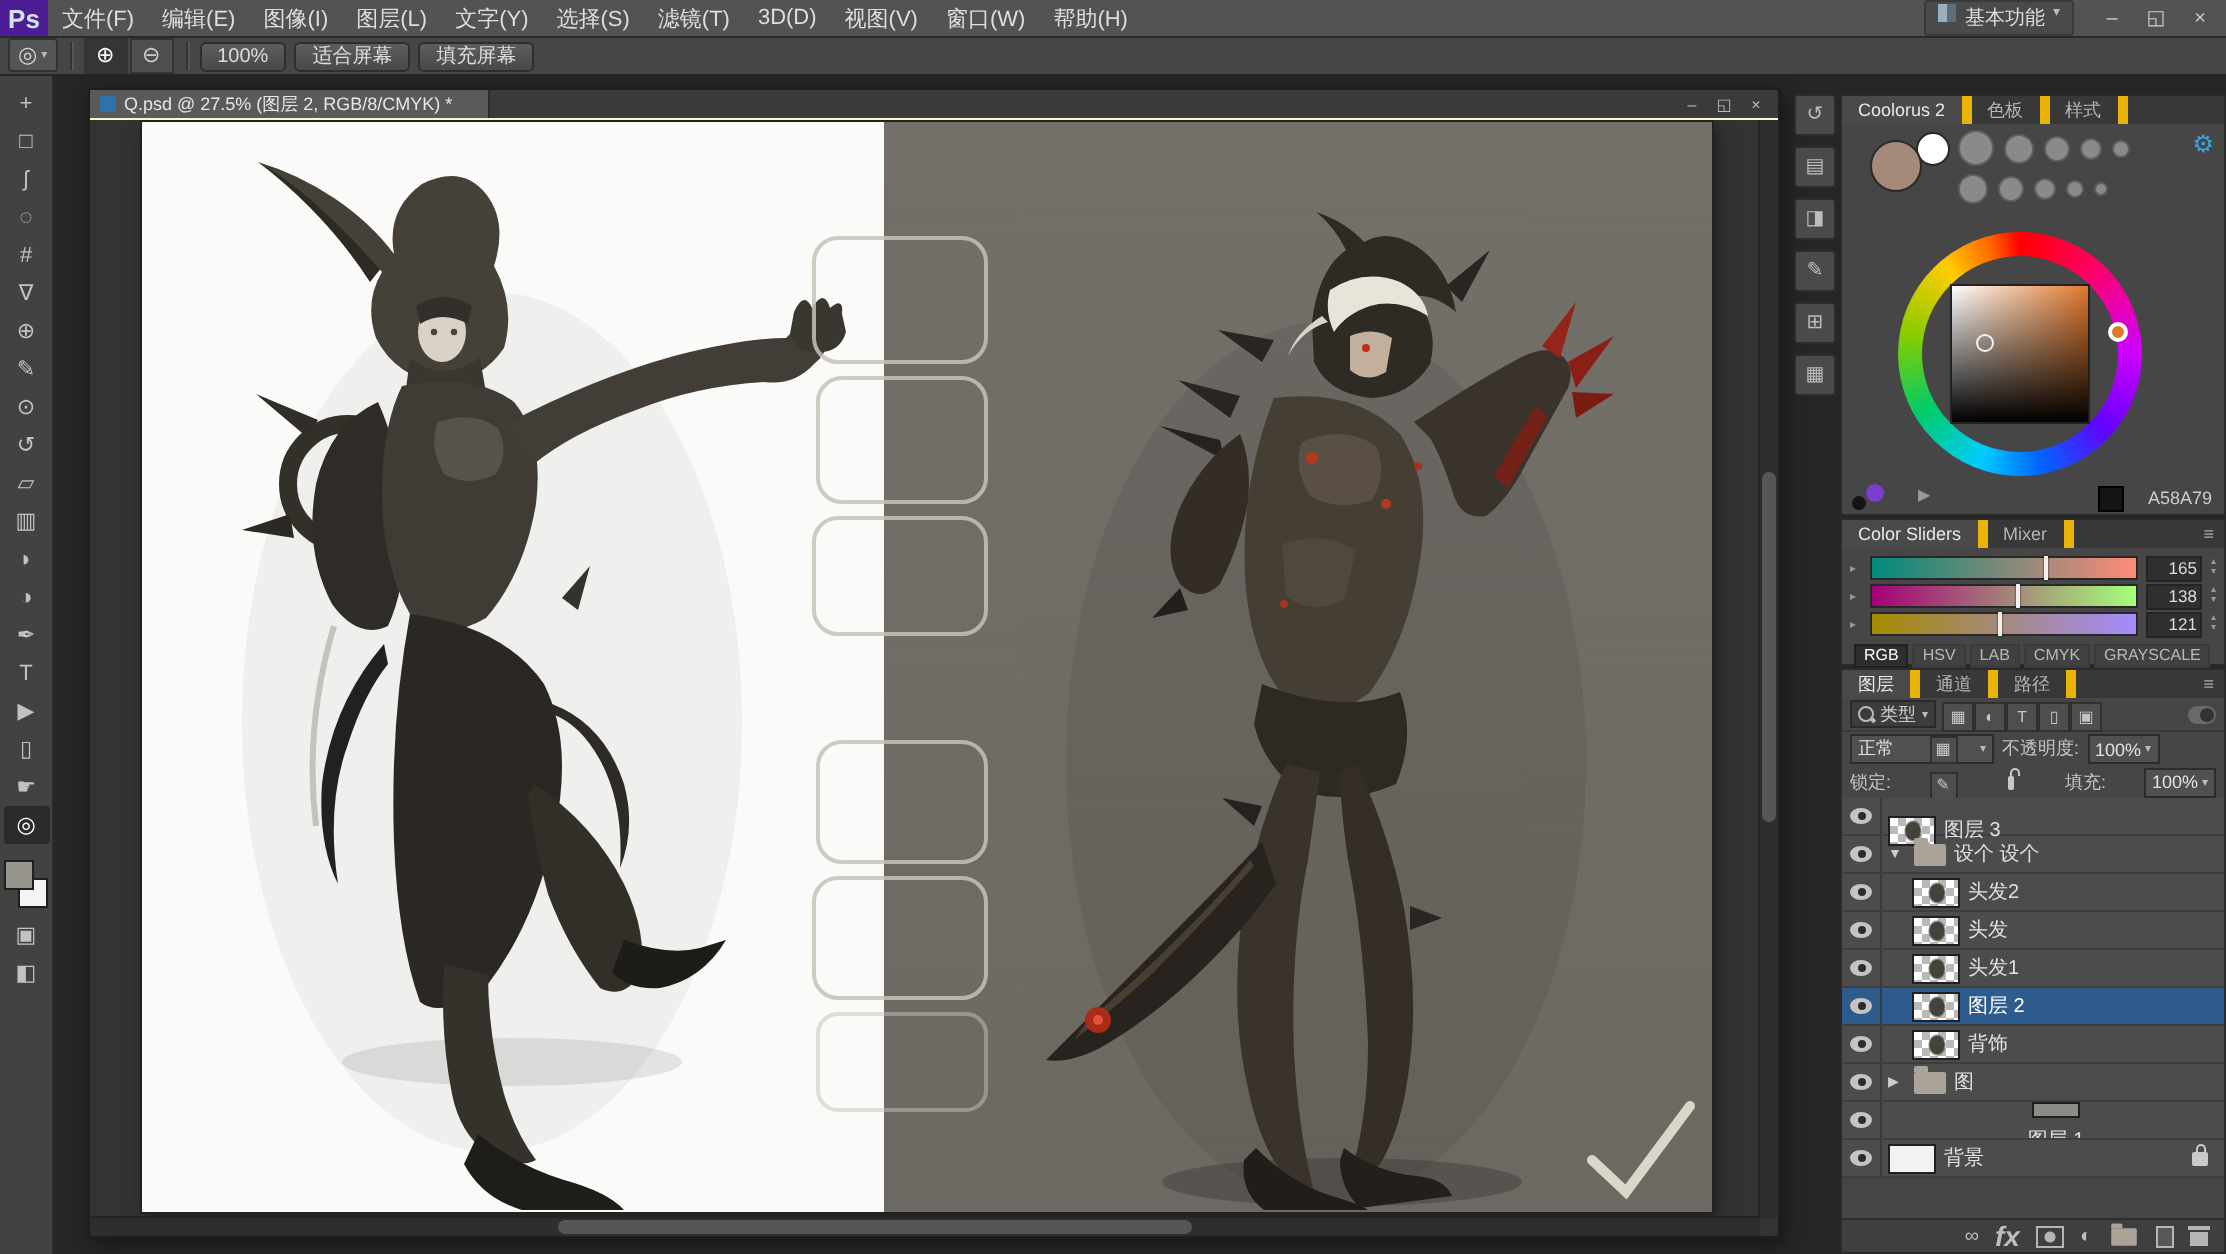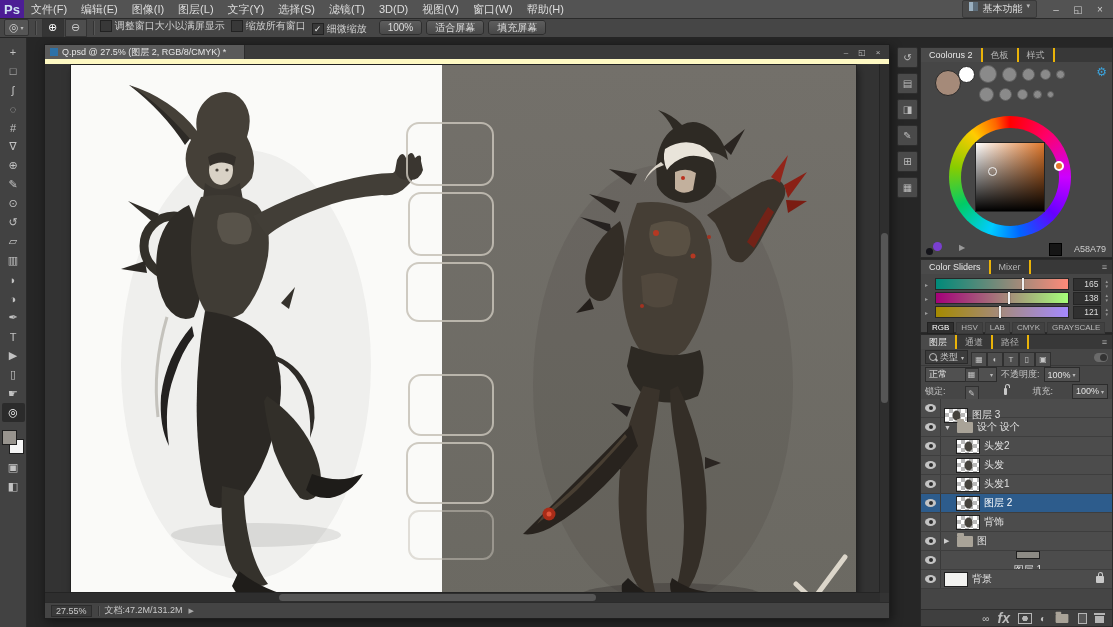--- a/index.html
+++ b/index.html
@@ -45,21 +45,21 @@
   .tool{width:23px;height:19px;display:flex;align-items:center;justify-content:center;
         font-size:11px;color:#c2c2c2}
   .tool.active{background:#2b2b2b;border-radius:2px;color:#fff}
   #fgbg{position:relative;width:22px;height:24px;margin:8px 0 4px}
   #bgsw{position:absolute;right:0;bottom:0;width:13px;height:13px;border:1px solid #1f1f1f}
   #fgsw{position:absolute;left:0;top:0;width:13px;height:13px;border:1px solid #1f1f1f}
   
   #docwin{position:absolute;left:44px;top:44px;width:846px;height:575px;background:#3c3c3c;
           border:1px solid #1e1e1e;box-sizing:border-box;display:flex;flex-direction:column;
           box-shadow:2px 3px 10px rgba(0,0,0,.45)}
-  #doctabbar{height:14px;background:#3a3a3a;display:flex;align-items:stretch;border-bottom:5px solid #fef9c3}
+  #doctabbar{height:14px;background:#3a3a3a;display:flex;align-items:stretch;border-bottom:1px solid #fef9c3}
   #doctab{display:flex;align-items:center;gap:4px;background:#5a5a5a;padding:0 18px 0 5px;
           font-size:9px;color:#e6e6e6;border-right:1px solid #2c2c2c;white-space:nowrap}
   #docicon{width:8px;height:8px;background:#2d72a8;display:inline-block}
   #docctl{margin-left:auto;display:flex;align-items:center;gap:2px;padding-right:4px}
   .docctl-btn{width:14px;text-align:center;font-size:8px;color:#bbb}
   #canvasarea{flex:1;position:relative;background:#333;overflow:hidden}
   #canvas{position:absolute;left:26px;top:1px;width:785px;height:545px;
           box-shadow:0 0 0 1px #222,2px 3px 8px rgba(0,0,0,.5)}
   #canvas svg{display:block}
   #vscroll{position:absolute;right:0;top:0;width:9px;bottom:9px;background:#2e2e2e;border-left:1px solid #242424}
@@ -74,21 +74,21 @@
   
   #panelstrip{position:absolute;left:896px;top:47px;width:23px;display:flex;flex-direction:column;
               gap:5px;align-items:center;z-index:4}
   .strip-ic{width:19px;height:19px;background:#4a4a4a;border:1px solid #2d2d2d;border-radius:2px;
             display:flex;align-items:center;justify-content:center;font-size:10px;color:#bdbdbd}
   
   #rightcol{position:absolute;left:920px;top:47px;width:193px;height:580px;display:flex;
             flex-direction:column;gap:1px;z-index:4}
   .panel{background:#464646;border:1px solid #2a2a2a;box-sizing:border-box}
   .ptabs{height:14px;background:#383838;display:flex;align-items:stretch;font-size:9px}
-  .ptab{padding:0 8px;display:flex;align-items:center;color:#b5b5b5;border-right:2px solid #eab308;background:#383838;white-space:nowrap}
+  .ptab{padding:0 8px;display:flex;align-items:center;color:#b5b5b5;border-right:5px solid #eab308;background:#383838;white-space:nowrap}
   .ptab.active{background:#4a4a4a;color:#e8e8e8}
   .pmenu{margin-left:auto;padding:0 5px;color:#aaa;display:flex;align-items:center}
   
   #coolorus{height:211px;position:relative}
   #cool-body{position:relative;height:196px}
   #cool-fg{position:absolute;left:14px;top:8px;width:24px;height:24px;border-radius:50%;border:1px solid #2a2a2a}
   #cool-bg{position:absolute;left:37px;top:4px;width:15px;height:15px;border-radius:50%;border:1px solid #2a2a2a}
   #cool-dots{position:absolute;left:58px;top:2px;width:112px}
   .dotrow{display:flex;align-items:center;gap:5px;height:20px}
   .bdot{border-radius:50%;background:#8a8a8a;border:1px solid #5f5f5f;display:inline-block}
@@ -217,30 +217,20 @@
     <span id="opt-tool">
       <span>◎</span>
       <span class="dd">▾</span>
     </span>
     <span class="vsep"></span>
     <span id="zoombtns">
         <span class="zbtn on">⊕</span>
         <span class="zbtn">⊖</span>
       </span>
     <span class="vsep"></span>
-    <span id="optchecks"><span class="opt-check">
-          <span class="cb"></span>
-          <span class="cb-label">调整窗口大小以满屏显示</span>
-        </span><span class="opt-check">
-          <span class="cb"></span>
-          <span class="cb-label">缩放所有窗口</span>
-        </span><span class="opt-check">
-          <span class="cb">✓</span>
-          <span class="cb-label">细微缩放</span>
-        </span></span>
     <span id="optbtns"><span class="opt-btn">100%</span><span class="opt-btn">适合屏幕</span><span class="opt-btn">填充屏幕</span></span>
   </div>
 
   <div id="toolbar">
     <div id="tools">
         <div class="tool">+</div>
         <div class="tool">□</div>
         <div class="tool">ʃ</div>
         <div class="tool">◌</div>
         <div class="tool">#</div>
@@ -375,26 +365,20 @@
           <path d="M725,519 L742,535 L774,492" stroke="#dcd6ca" stroke-width="5" fill="none" stroke-linecap="round"></path>
         </svg>
       </div>
       <div id="vscroll">
           <div class="sthumb"></div>
         </div>
       <div id="hscroll">
           <div class="sthumb h"></div>
         </div>
     </div>
-    <div id="docstatus">
-      <span id="statzoom">27.55%</span>
-      <span class="vsep dark"></span>
-      <span id="statdoc">文档:47.2M/131.2M</span>
-      <span id="statarrow">▶</span>
-    </div>
   </div>
 
   <div id="panelstrip">
       <div class="strip-ic">↺</div>
       <div class="strip-ic">▤</div>
       <div class="strip-ic">◨</div>
       <div class="strip-ic">✎</div>
       <div class="strip-ic">⊞</div>
       <div class="strip-ic">▦</div>
     </div>

